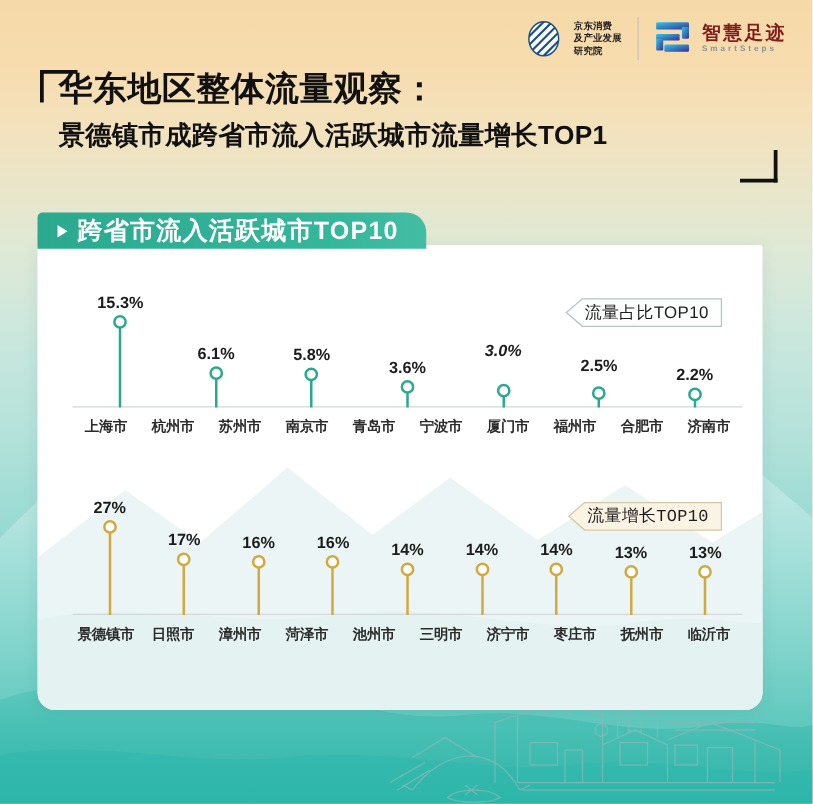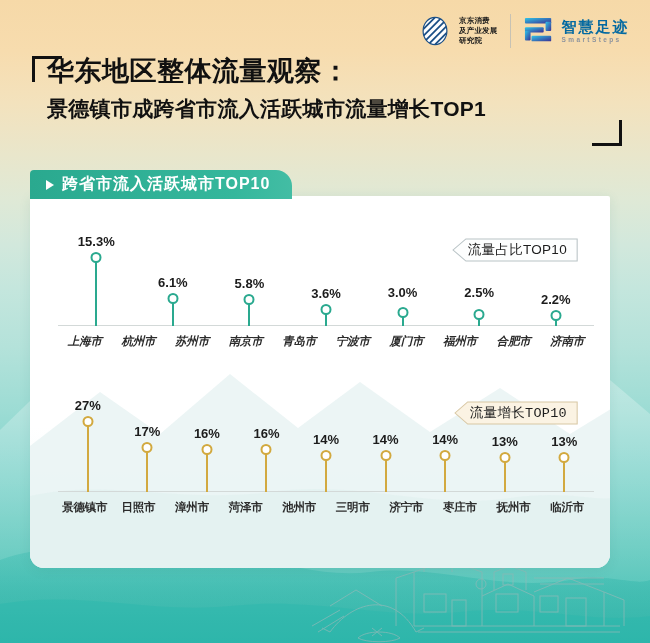--- a/index.html
+++ b/index.html
@@ -18,21 +18,21 @@
 
   
   .logos { position:absolute; top:14px; left:418px; display:flex; align-items:center; gap:12px; }
   .logo-jd { display:flex; align-items:center; gap:7px; }
   .jd-mark { width:34px; height:34px; }
   .jd-text { font-size:7.5px; line-height:1.32; color:#1a1a1a; font-weight:bold; letter-spacing:.2px; }
   .logo-div { width:1px; height:34px; background:#c7c2b4; }
   .logo-ss { display:flex; align-items:center; gap:7px; }
   .ss-mark { width:32px; height:30px; }
   .ss-text-wrap { display:flex; flex-direction:column; }
-  .ss-cn { font-size:15px; font-weight:bold; color:#0369a1; letter-spacing:2px; line-height:1.05; }
+  .ss-cn { font-size:15px; font-weight:bold; color:#7f1d1d; letter-spacing:2px; line-height:1.05; }
   .ss-en { font-size:6.5px; font-weight:bold; color:#8c939e; letter-spacing:2.4px; margin-top:1px; }
 
   .title-block { position:absolute; top:56px; left:30px; width:592px; }
   .brk { position:absolute; border-color:#111; }
   .brk-tl { top:0px; left:2px; width:30px; height:26px; border-left:3px solid #111; border-top:3px solid #111; }
   .brk-br { top:64px; right:0px; width:30px; height:26px; border-right:3px solid #111; border-bottom:3px solid #111; }
   .title-1 { font-size:27px; font-weight:bold; color:#111; letter-spacing:.5px; padding-left:17px; line-height:1.18; }
   .title-2 { font-size:21px; font-weight:bold; color:#111; letter-spacing:.3px; padding-left:17px; margin-top:9px; line-height:1.18; }
 
   
@@ -46,21 +46,21 @@
   .card-wm { position:absolute; inset:0; pointer-events:none; }
 
   .section-tab {
     position:absolute; top:170px; left:30px; height:29px;
     background:linear-gradient(90deg,#2aa98f 0%,#35b79c 78%,#43bda4 100%);
     border-radius:4px 16px 0 0;
     display:flex; align-items:center; gap:8px;
     padding:0 22px 0 16px; z-index:5;
   }
   .tri { width:0; height:0; border-left:8px solid #fff; border-top:5.5px solid transparent; border-bottom:5.5px solid transparent; }
-  .section-tab-label { color:#fff; font-size:16px; font-weight:bold; letter-spacing:1px; }
+  .section-tab-label { color:#fff; font-size:20px; font-weight:bold; letter-spacing:1px; }
 
   
   .badge {
     position:absolute; height:24px; display:flex; align-items:center;
     padding:0 11px 0 16px; font-size:13.5px; color:#1d1d1d; letter-spacing:.3px;
     white-space:nowrap; z-index:4;
   }
   .badge svg { position:absolute; inset:0; width:100%; height:100%; z-index:-1; }
   .badge-1 { top:42px; right:32px; }
   .badge-2 { top:205px; right:32px;font-family:Liberation Mono, monospace; }
@@ -240,35 +240,35 @@
             <div class="val" style="bottom: 34.9294px;">5.8%</div>
           </div>
           <div class="col">
             <div class="stem" style="height: 16.0941px; background: rgb(42, 169, 143);"></div>
             <div class="dot" style="bottom: 11.0941px; border: 2px solid rgb(42, 169, 143);"></div>
             <div class="val" style="bottom: 25.0941px;">3.6%</div>
           </div>
           <div class="col">
             <div class="stem" style="height: 13.4118px; background: rgb(42, 169, 143);"></div>
             <div class="dot" style="bottom: 8.41176px; border: 2px solid rgb(42, 169, 143);"></div>
-            <div class="val" style="bottom: 26px;">3.0%</div>
+            <div class="val" style="bottom: 38px; font-style: italic;">3.0%</div>
           </div>
           <div class="col">
             <div class="stem" style="height: 11.1765px; background: rgb(42, 169, 143);"></div>
             <div class="dot" style="bottom: 6.17647px; border: 2px solid rgb(42, 169, 143);"></div>
             <div class="val" style="bottom: 26px; margin-top: 20px;">2.5%</div>
           </div>
           <div class="col">
             <div class="stem" style="height: 10px; background: rgb(42, 169, 143);"></div>
             <div class="dot" style="bottom: 5px; border: 2px solid rgb(42, 169, 143);"></div>
             <div class="val" style="bottom: 19px;">2.2%</div>
           </div>
         </div>
     </div>
-    <div class="xlabels" id="xlab-0" style="top:110px;font-style:italic;">
+    <div class="xlabels" id="xlab-0" style="top:110px;">
         <div class="xlabel">上海市</div>
         <div class="xlabel">杭州市</div>
         <div class="xlabel">苏州市</div>
         <div class="xlabel">南京市</div>
         <div class="xlabel">青岛市</div>
         <div class="xlabel">宁波市</div>
         <div class="xlabel">厦门市</div>
         <div class="xlabel">福州市</div>
         <div class="xlabel">合肥市</div>
         <div class="xlabel">济南市</div>

